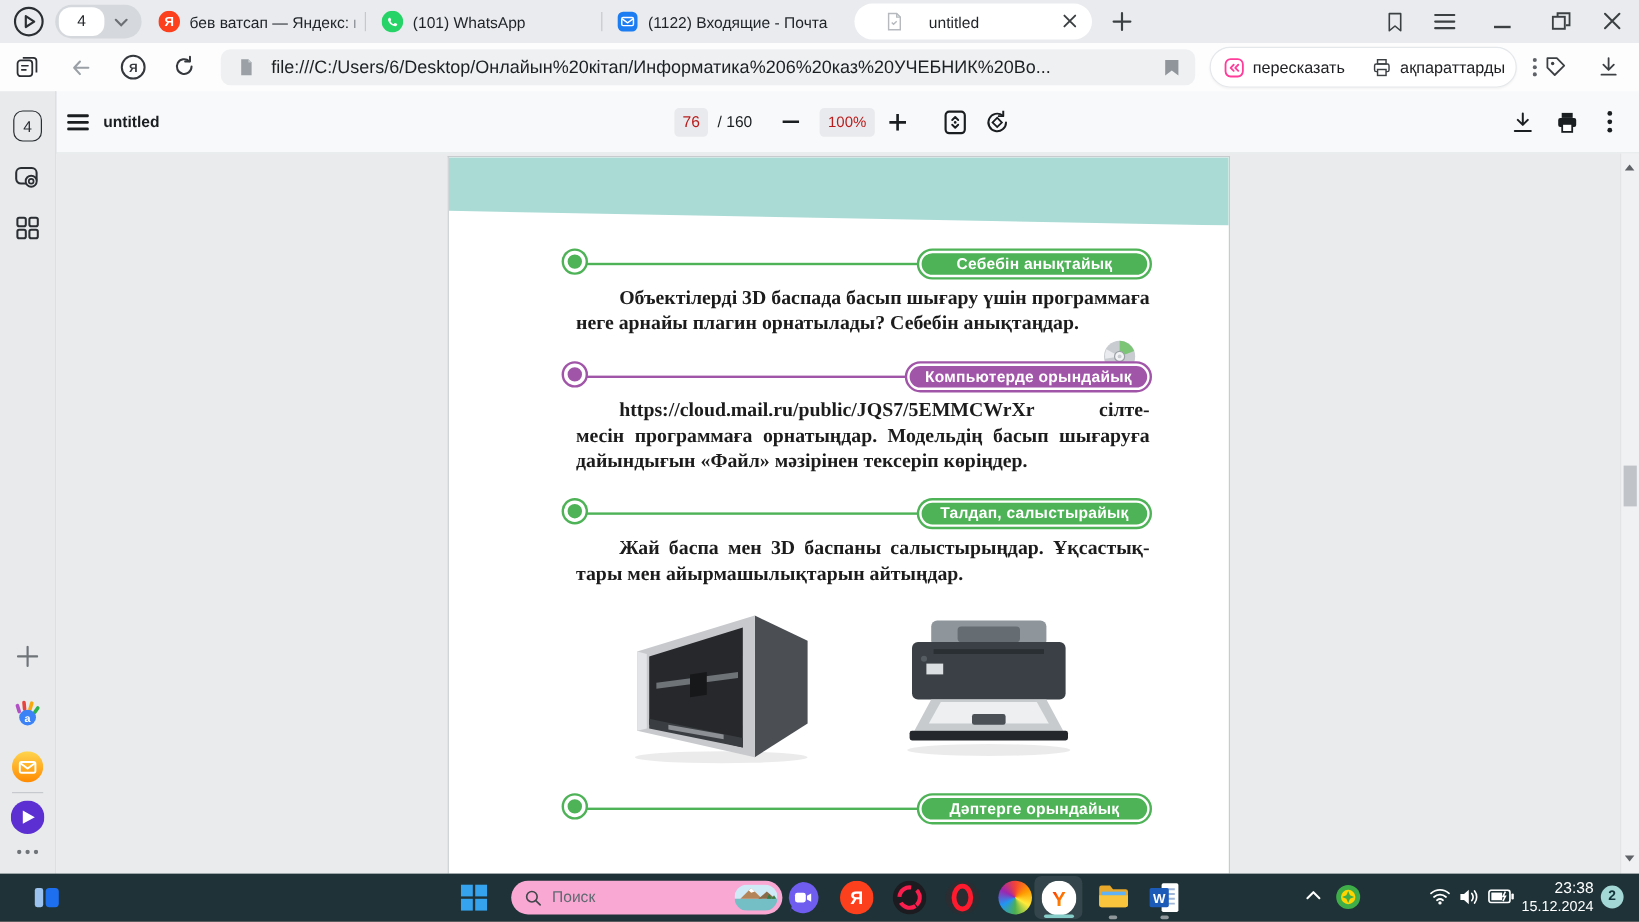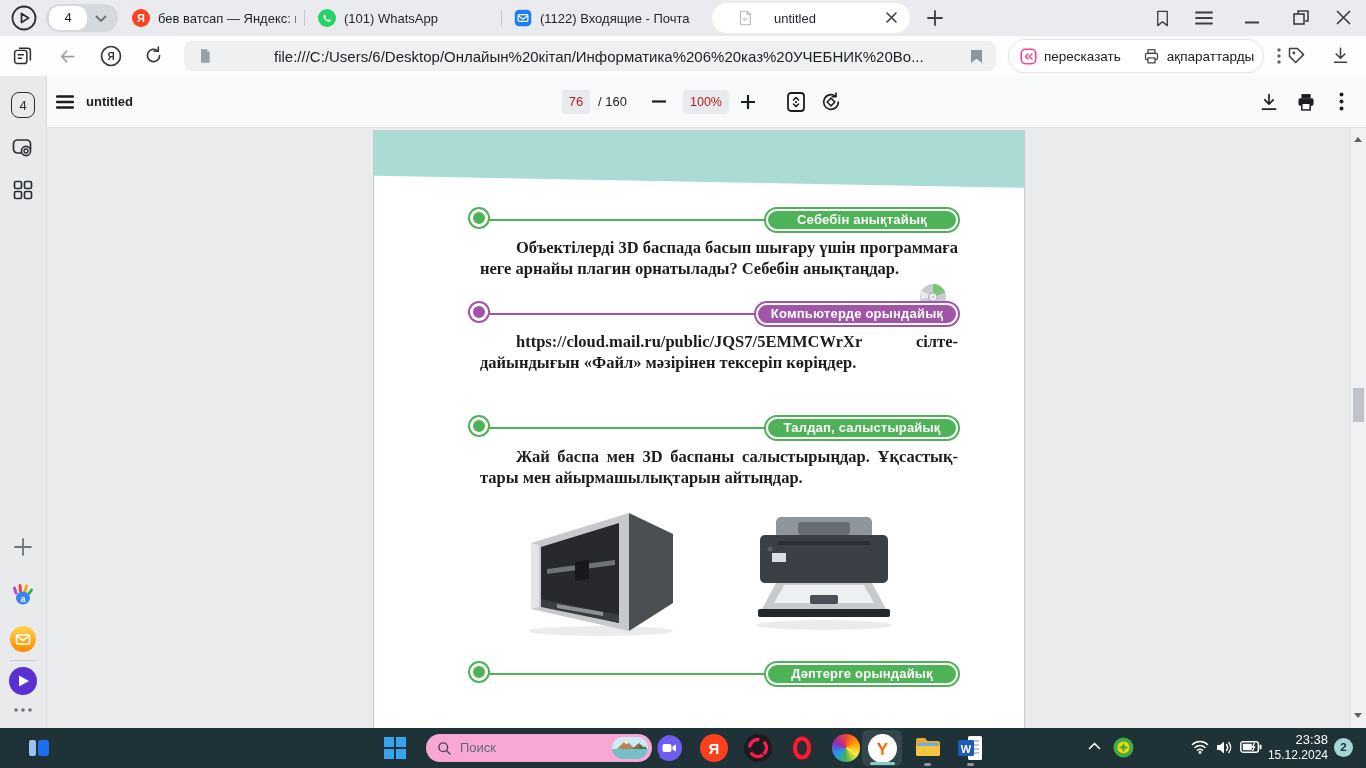--- a/index.html
+++ b/index.html
@@ -15,21 +15,21 @@
                font-size:13px;line-height:24px;text-align:center;color:#1f2328;}
   .btab{position:absolute;top:0;height:36px;display:flex;align-items:center;gap:8px;color:#1f2328;font-size:13px;}
   .btab .lbl{overflow:hidden;white-space:nowrap;}
   .tdiv{position:absolute;top:10px;width:1px;height:16px;background:#c6c9cc;}
   .atab{position:absolute;left:712px;top:3px;width:198px;height:30px;background:#fff;border-radius:15px;}
   .atab .lbl{position:absolute;left:62px;top:8px;font-size:13px;color:#1f2328;}
 
   
   .addr{position:absolute;left:0;top:36px;width:1366px;height:40px;background:#fdfdfe;}
   .urlbox{position:absolute;left:184px;top:5px;width:812px;height:30px;background:#eef0f2;border-radius:8px;}
-  .urltxt{position:absolute;left:42px;top:7px;font-size:15px;color:#1d2023;white-space:nowrap;overflow:hidden;max-width:730px;margin-left:48px;}
+  .urltxt{position:absolute;left:42px;top:7px;font-size:15px;color:#1d2023;white-space:nowrap;overflow:hidden;max-width:730px;}
   .chips{position:absolute;left:1008px;top:3px;width:256px;height:34px;background:#fff;border:1px solid #e5e8ea;
          border-radius:17px;display:flex;align-items:center;box-shadow:0 1px 2px rgba(0,0,0,.05);box-sizing:border-box;}
   .chip{display:flex;align-items:center;gap:7px;padding:0 11px;font-size:13.5px;color:#202124;height:100%;}
   .cdiv{width:1px;height:20px;background:#e5e8ea;}
 
   
   .ptb{position:absolute;left:47px;top:76px;width:1319px;height:52px;background:#f8f9fa;border-bottom:1px solid #e2e4e6;box-sizing:border-box;}
   .pbox{position:absolute;top:14px;height:24px;background:#e8eaed;border-radius:4px;text-align:center;
         font-size:13px;line-height:24px;color:#b91c1c;}
   .ptxt{position:absolute;top:14px;font-size:13px;line-height:24px;color:#1b1e21;}
@@ -396,20 +396,21 @@
           <path d="M14 1 a13 13 0 0 1 12.2 8.6 L14 14 Z" fill="#7cc576"></path>
           <path d="M3 8 A13 13 0 0 0 2 16 L14 14 Z" fill="#e9ebee"></path>
           <circle cx="14" cy="14" r="4.2" fill="#f2f3f5" stroke="#9aa0a6" stroke-width="1"></circle>
           <circle cx="14" cy="14" r="1.6" fill="#c9cdd1"></circle>
         </svg>
       <div class="dot p" style="left:96px;top:172px;"></div>
       <div class="cline p" style="left:115px;top:182px;width:267px;"></div>
       <div class="badge p" style="left:382px;top:172px;width:198px;">Компьютерде орындайық</div>
       <div class="para" style="top:200px;">
         <div class="pl first"><span class="ulink">https://cloud.mail.ru/public/JQS7/5EMMCWrXr</span> <span>сілте-</span></div>
+        <div class="pl">месін программаға орнатыңдар. Модельдің басып шығаруға</div>
         <div class="pl last">дайындығын «Файл» мәзірінен тексеріп көріңдер.</div>
       </div>
 
       <div class="dot g" style="left:96px;top:286px;"></div>
       <div class="cline g" style="left:115px;top:296px;width:277px;"></div>
       <div class="badge g" style="left:392px;top:286px;width:188px;">Талдап, салыстырайық</div>
       <div class="para" style="top:315px;">
         <div class="pl first">Жай баспа мен 3D баспаны салыстырыңдар. Ұқсастық-</div>
         <div class="pl last">тары мен айырмашылықтарын айтыңдар.</div>
       </div>

